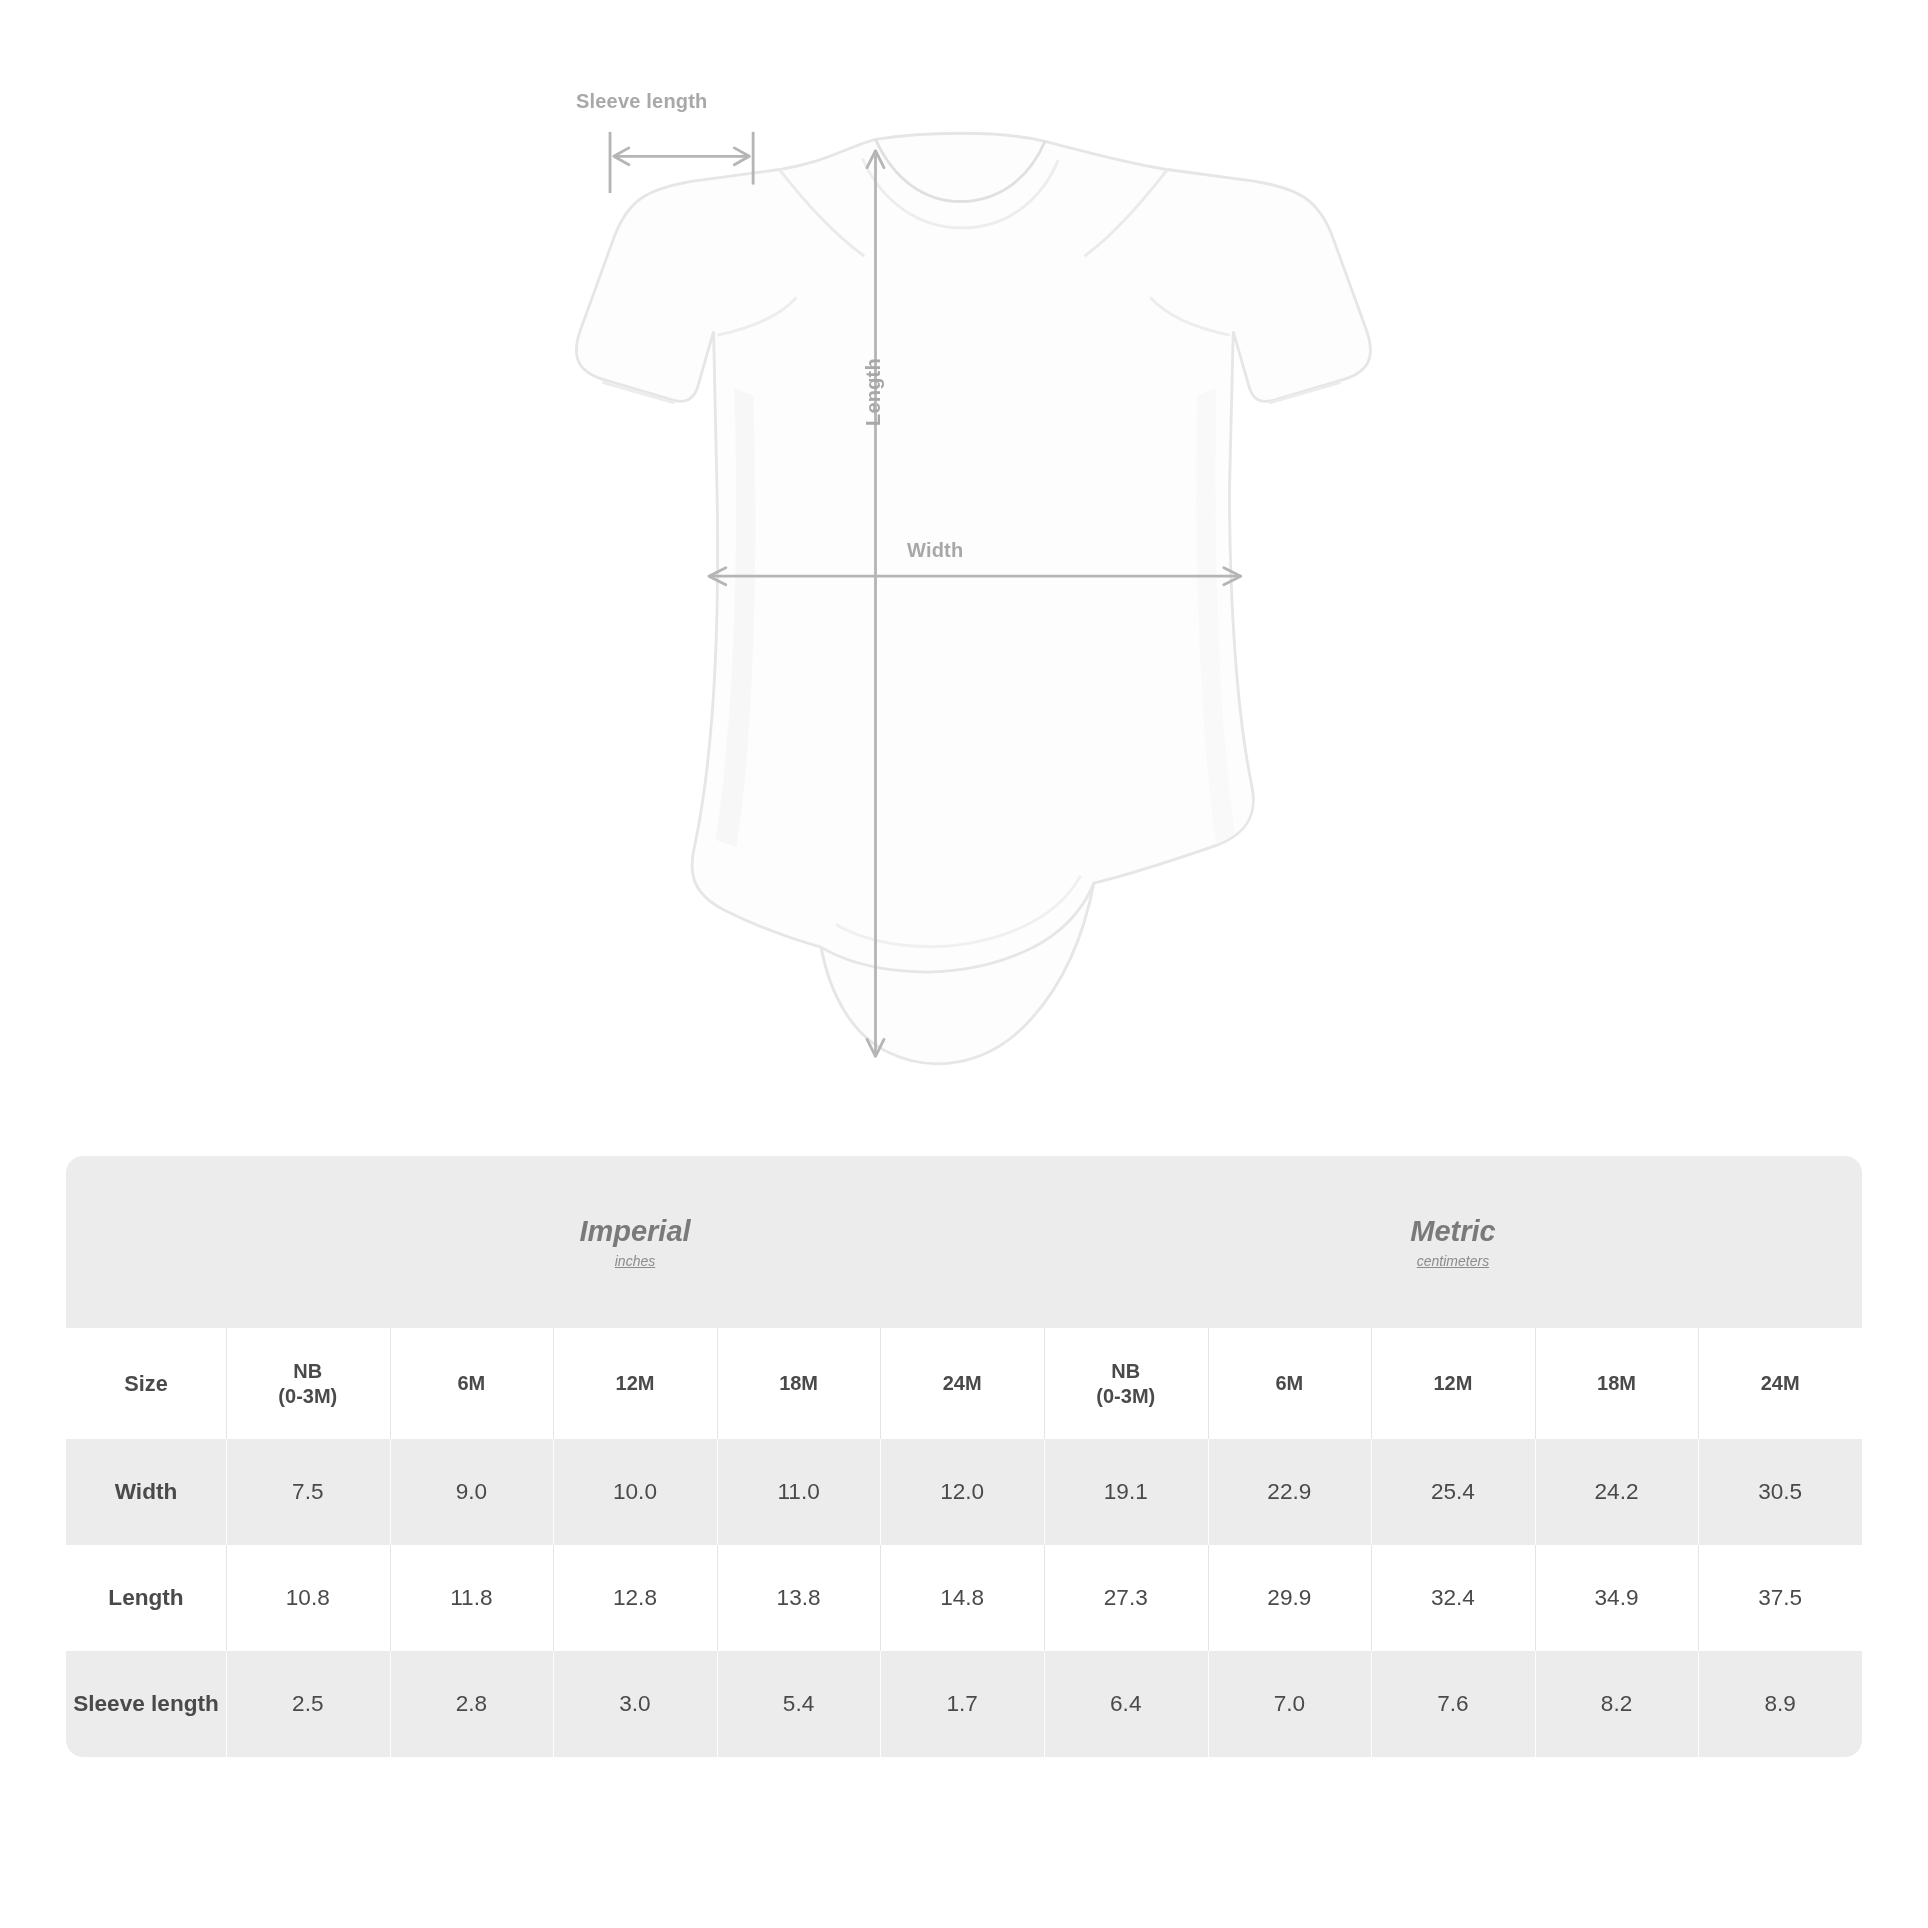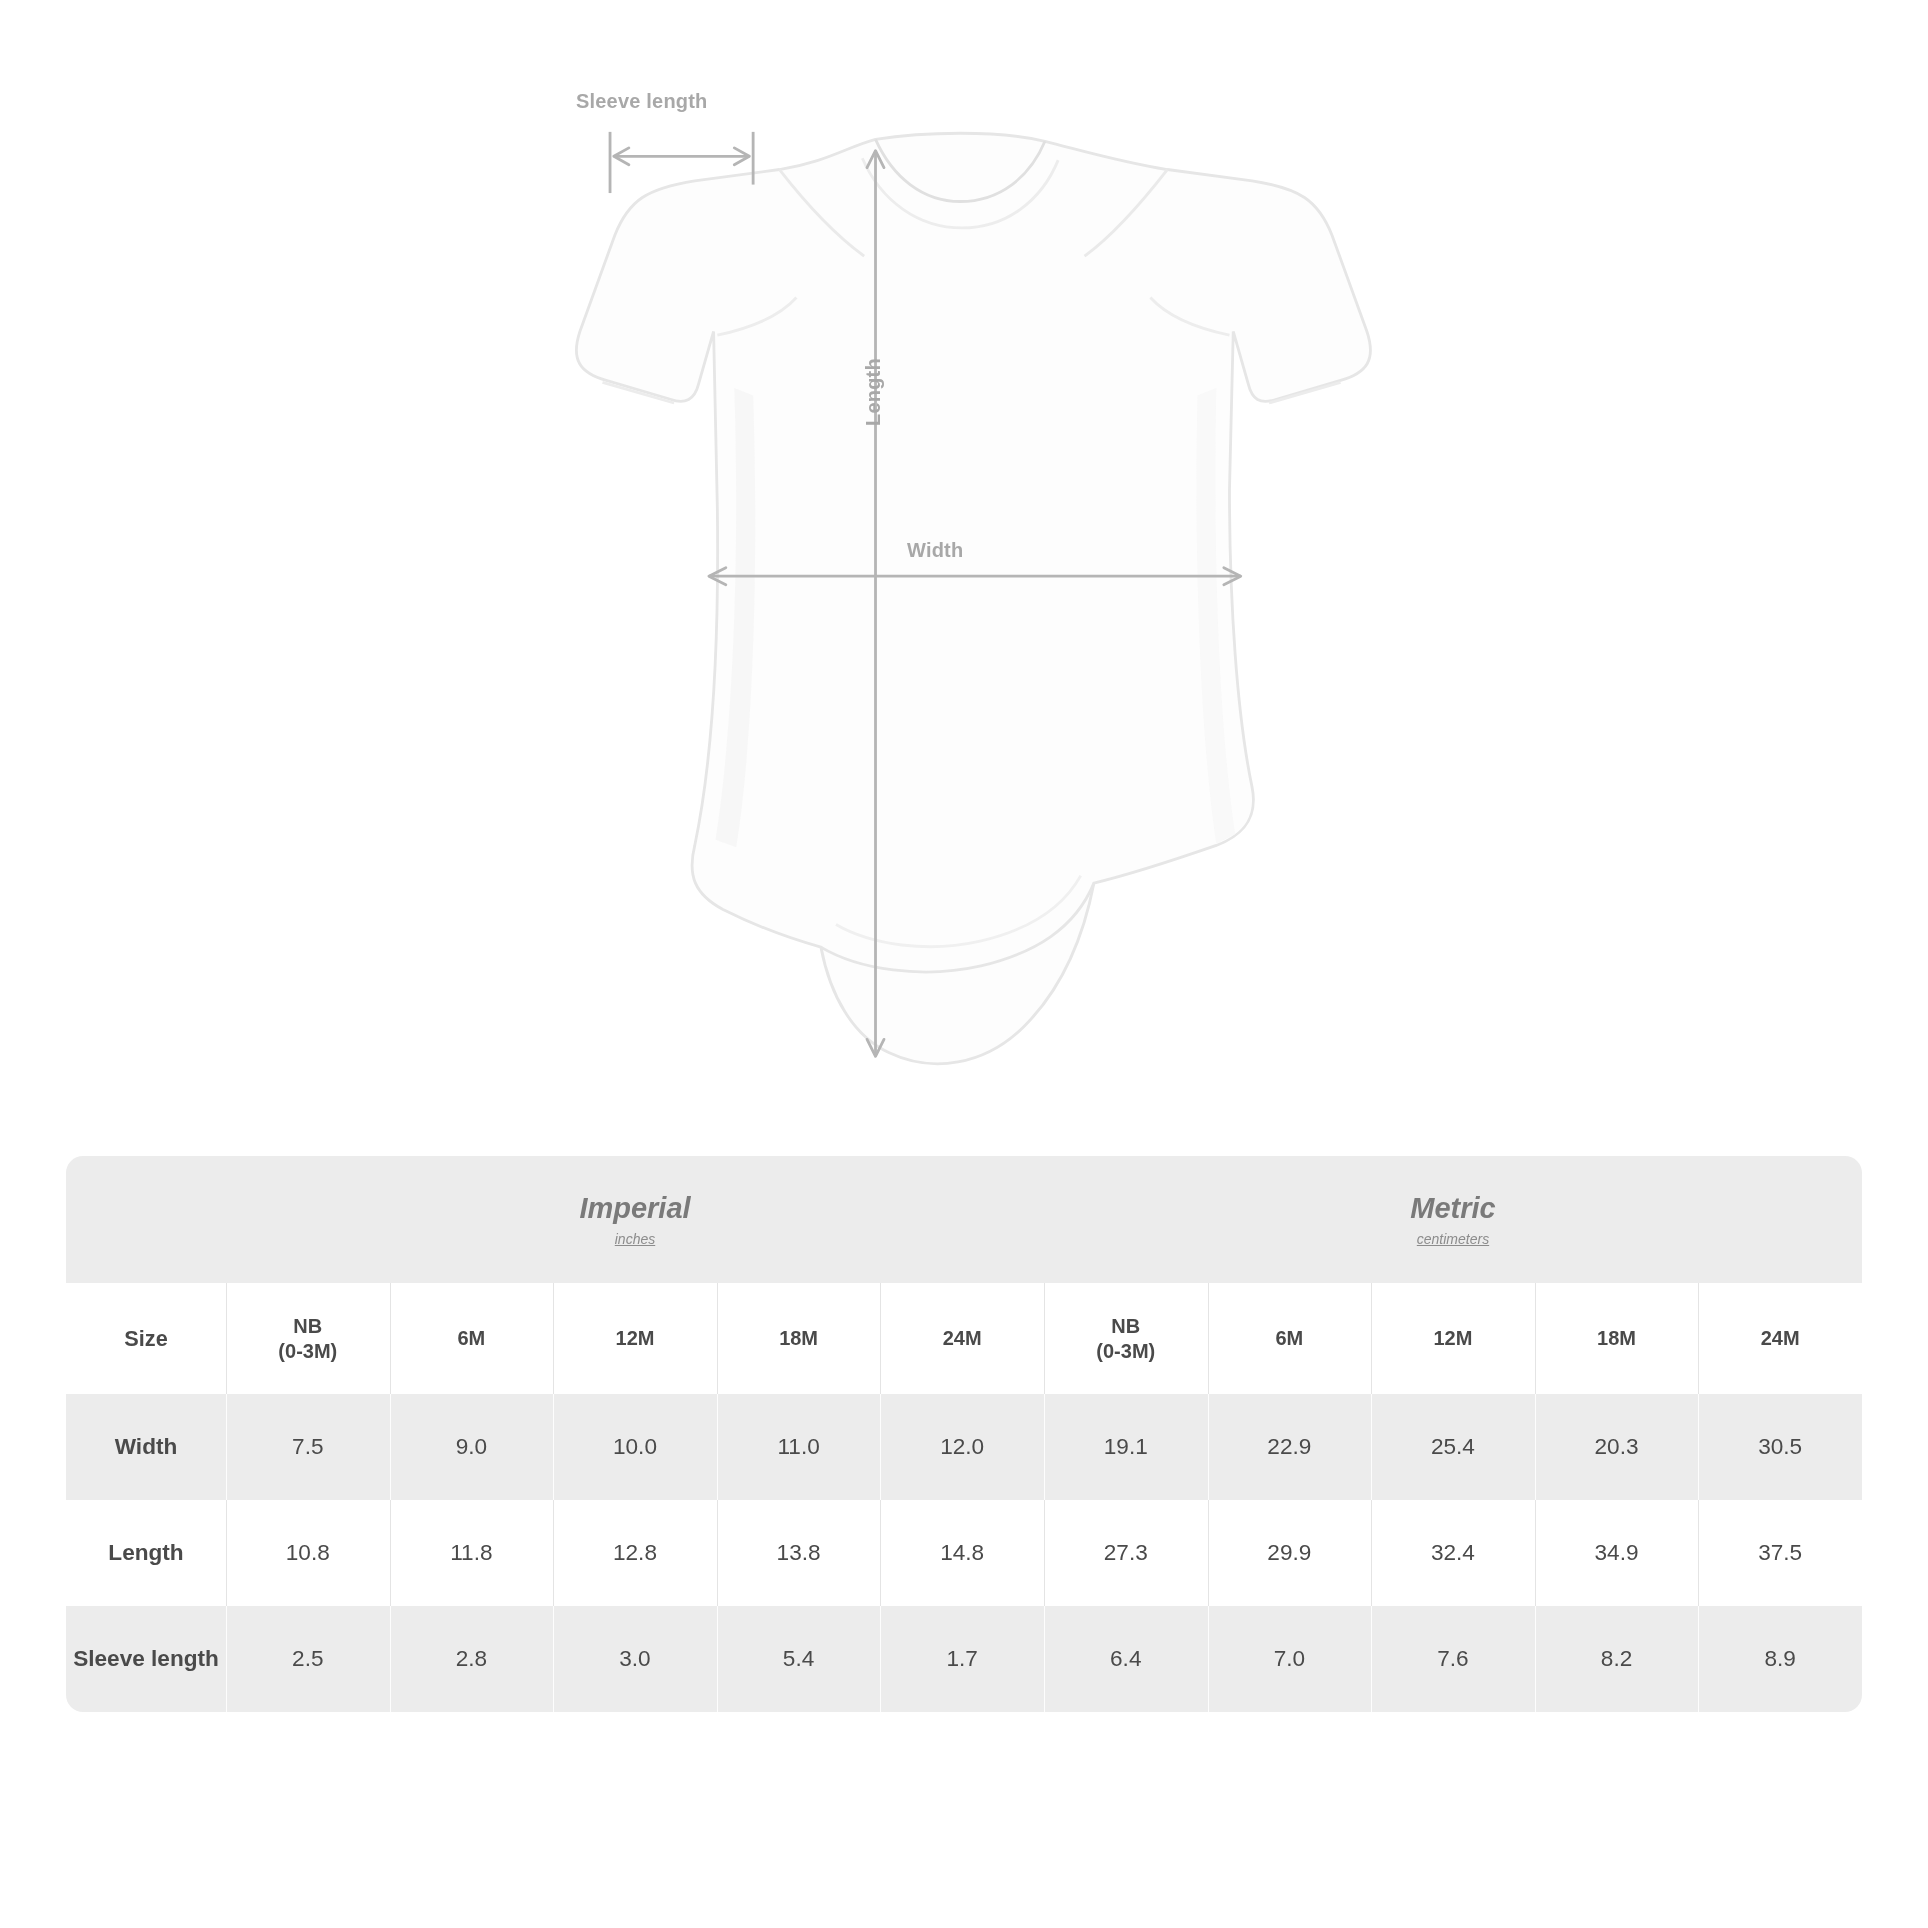--- a/index.html
+++ b/index.html
@@ -88,21 +88,21 @@
     table-layout: fixed;
   }
   table.size-table td,
   table.size-table th {
     text-align: center;
     vertical-align: middle;
     border: none;
   }
   .unit-row td {
     background: #ececec;
-    height: 127px;
+    height: 172px;
     padding: 0;
   }
   .unit-name {
     font-size: 29px;
     font-style: italic;
     font-weight: bold;
     color: #7a7a7a;
     line-height: 1.15;
   }
   .unit-sub {
@@ -314,21 +314,21 @@
         <tr class="data-row shaded">
           <td class="rowhead">Width</td>
           <td class="cell-sep">7.5</td>
           <td class="cell-sep">9.0</td>
           <td class="cell-sep">10.0</td>
           <td class="cell-sep">11.0</td>
           <td class="cell-sep">12.0</td>
           <td class="cell-sep">19.1</td>
           <td class="cell-sep">22.9</td>
           <td class="cell-sep">25.4</td>
-          <td class="cell-sep">20.3</td>
+          <td class="cell-sep">24.2</td>
           <td class="cell-sep">30.5</td>
         </tr>
 
         <tr class="data-row plain">
           <td class="rowhead">Length</td>
           <td class="cell-sep">10.8</td>
           <td class="cell-sep">11.8</td>
           <td class="cell-sep">12.8</td>
           <td class="cell-sep">13.8</td>
           <td class="cell-sep">14.8</td>

